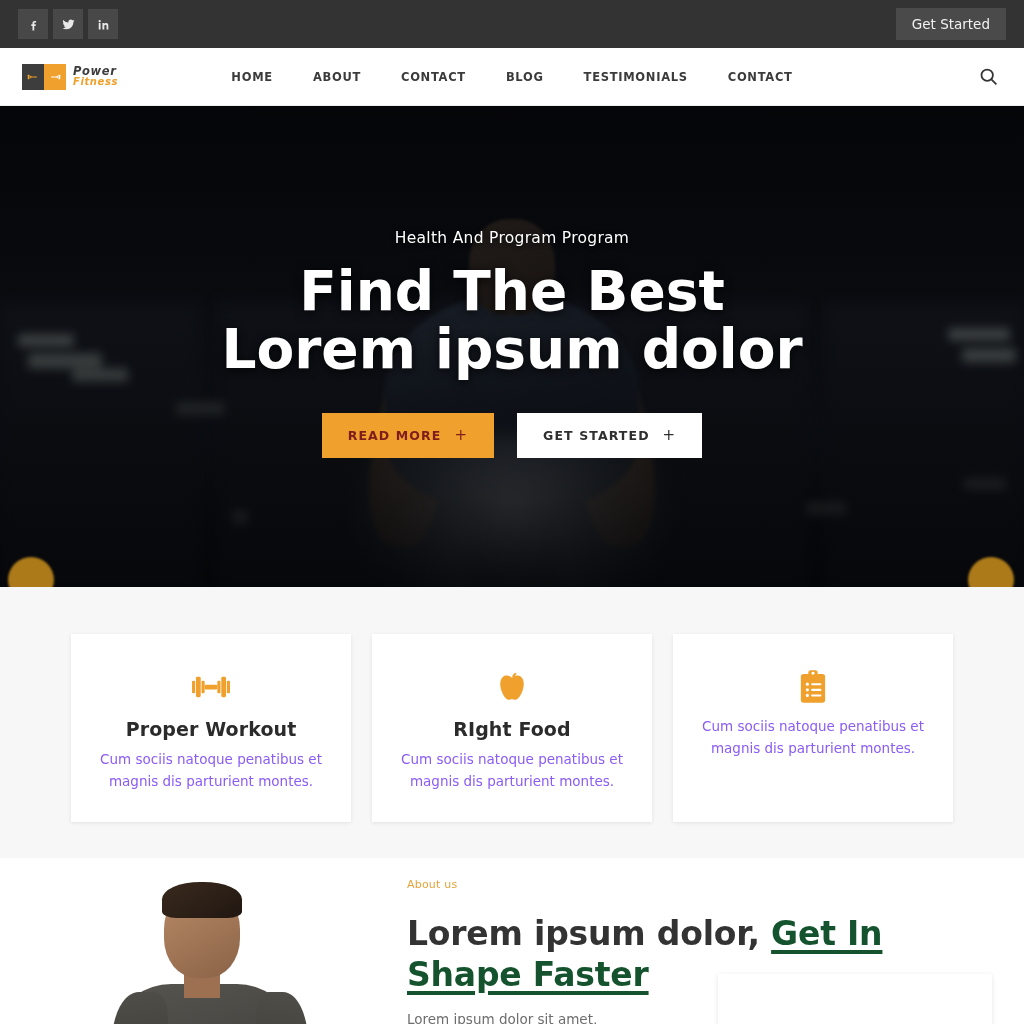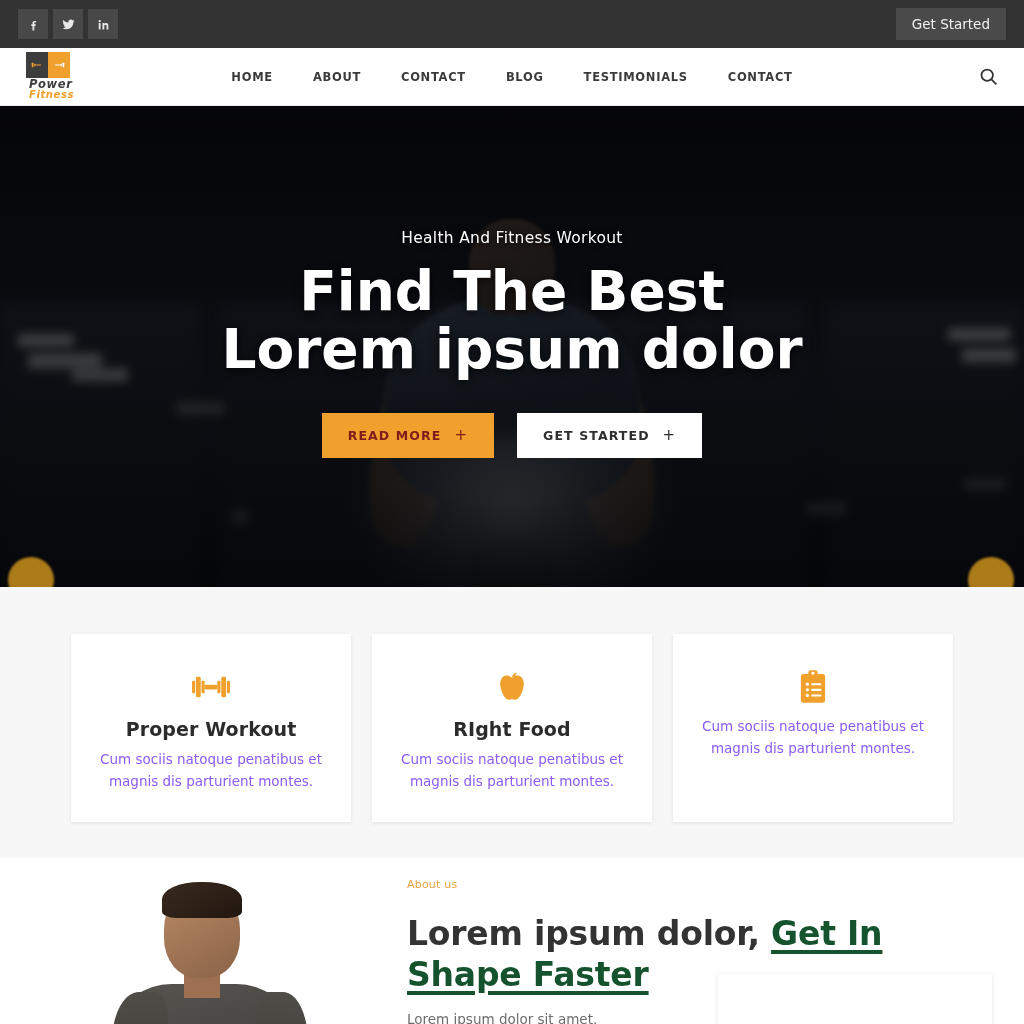--- a/index.html
+++ b/index.html
@@ -30,21 +30,21 @@
     font-family:inherit;
   }
 
   
   .header {
     height:58px; background:#ffffff;
     display:flex; align-items:center;
     padding:0 22px; position:relative;
     border-bottom:1px solid #efefef;
   }
-  .logo { display:flex; align-items:center; gap:0;flex-direction:column; }
+  .logo { display:flex; align-items:center; gap:0; }
   .logo-mark { display:flex; align-items:center; }
   .logo-sq-dark {
     width:22px; height:26px; background:#3d3d3d;
     display:flex; align-items:center; justify-content:center;
   }
   .logo-sq-or {
     width:22px; height:26px; background:#F0A02C;
     display:flex; align-items:center; justify-content:center;
   }
   .logo-sq-dark svg, .logo-sq-or svg { width:14px; height:14px; }
@@ -333,21 +333,21 @@
       <div class="fig-armL"></div>
       <div class="fig-armR"></div>
       <div class="fig-body"></div>
       <div class="fig-head"></div>
       <div class="chalk"></div>
     </div>
     <div class="hero-dim"></div>
   </div>
 
   <div class="hero-content">
-    <div class="hero-kicker">Health And Fitness Workout</div>
+    <div class="hero-kicker">Health And Program Program</div>
     <h1 class="hero-title">
       <span>Find The Best</span>
       <span class="l2">Lorem ipsum dolor</span>
     </h1>
     <div class="hero-btns">
       <button class="btn btn-primary">
         <span>READ MORE</span>
         <span class="plus">+</span>
       </button>
       <button class="btn btn-white">

